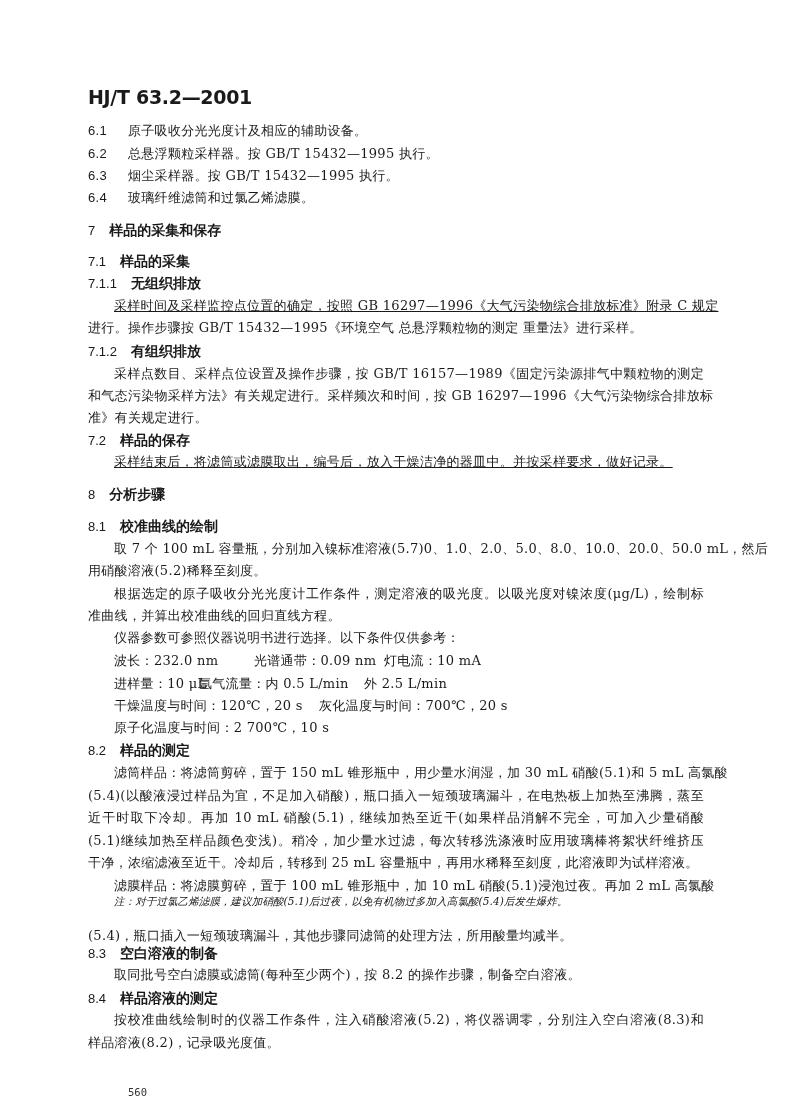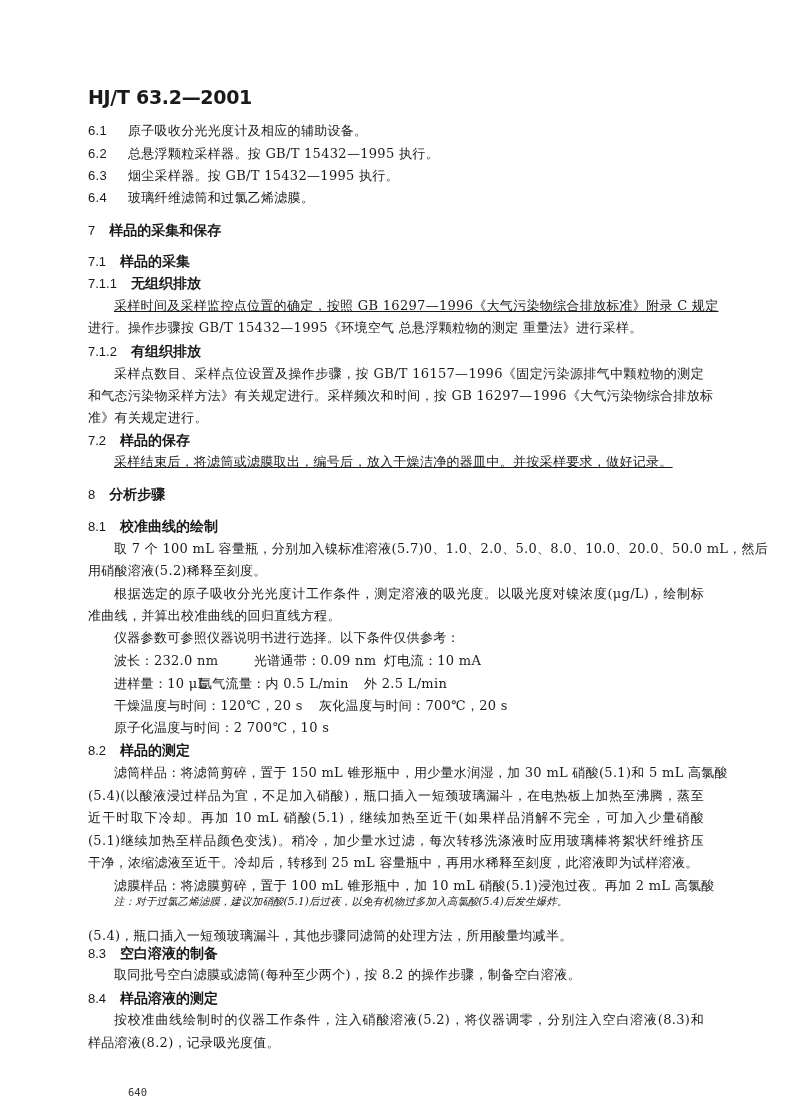--- a/index.html
+++ b/index.html
@@ -133,21 +133,21 @@
 
     <div class="line" style="top:275px;">
       <span class="num h-num">7.1.1</span><span class="heading">无组织排放</span>
     </div>
     <div class="line para indent justify-ind" style="top:298px;text-decoration:underline;">采样时间及采样监控点位置的确定，按照 GB 16297—1996《大气污染物综合排放标准》附录 C 规定</div>
     <div class="line para" style="top:320px;">进行。操作步骤按 GB/T 15432—1995《环境空气  总悬浮颗粒物的测定  重量法》进行采样。</div>
 
     <div class="line" style="top:343px;">
       <span class="num h-num">7.1.2</span><span class="heading">有组织排放</span>
     </div>
-    <div class="line para indent justify-ind" style="top:366px;">采样点数目、采样点位设置及操作步骤，按 GB/T 16157—1996《固定污染源排气中颗粒物的测定</div>
+    <div class="line para indent justify-ind" style="top:366px;">采样点数目、采样点位设置及操作步骤，按 GB/T 16157—1989《固定污染源排气中颗粒物的测定</div>
     <div class="line para justify" style="top:388px;">和气态污染物采样方法》有关规定进行。采样频次和时间，按 GB 16297—1996《大气污染物综合排放标</div>
     <div class="line para" style="top:410px;">准》有关规定进行。</div>
 
     <div class="line" style="top:432px;">
       <span class="num h-num">7.2</span><span class="heading">样品的保存</span>
     </div>
     <div class="line para indent" style="top:454px;text-decoration:underline;">采样结束后，将滤筒或滤膜取出，编号后，放入干燥洁净的器皿中。并按采样要求，做好记录。</div>
 
     <div class="line" style="top:486px;">
       <span class="num h-num">8</span><span class="heading">分析步骤</span>
@@ -193,14 +193,14 @@
     <div class="line para indent" style="top:967px;">取同批号空白滤膜或滤筒(每种至少两个)，按 8.2 的操作步骤，制备空白溶液。</div>
 
     <div class="line" style="top:990px;">
       <span class="num h-num">8.4</span><span class="heading">样品溶液的测定</span>
     </div>
     <div class="line para indent justify-ind" style="top:1012px;">按校准曲线绘制时的仪器工作条件，注入硝酸溶液(5.2)，将仪器调零，分别注入空白溶液(8.3)和</div>
     <div class="line para" style="top:1035px;">样品溶液(8.2)，记录吸光度值。</div>
 
   </div>
 
-  <div class="page-num" style="top:1086px; left:128px;">640</div>
+  <div class="page-num" style="top:1086px; left:128px;">560</div>
 </div>
 
 </body></html>

